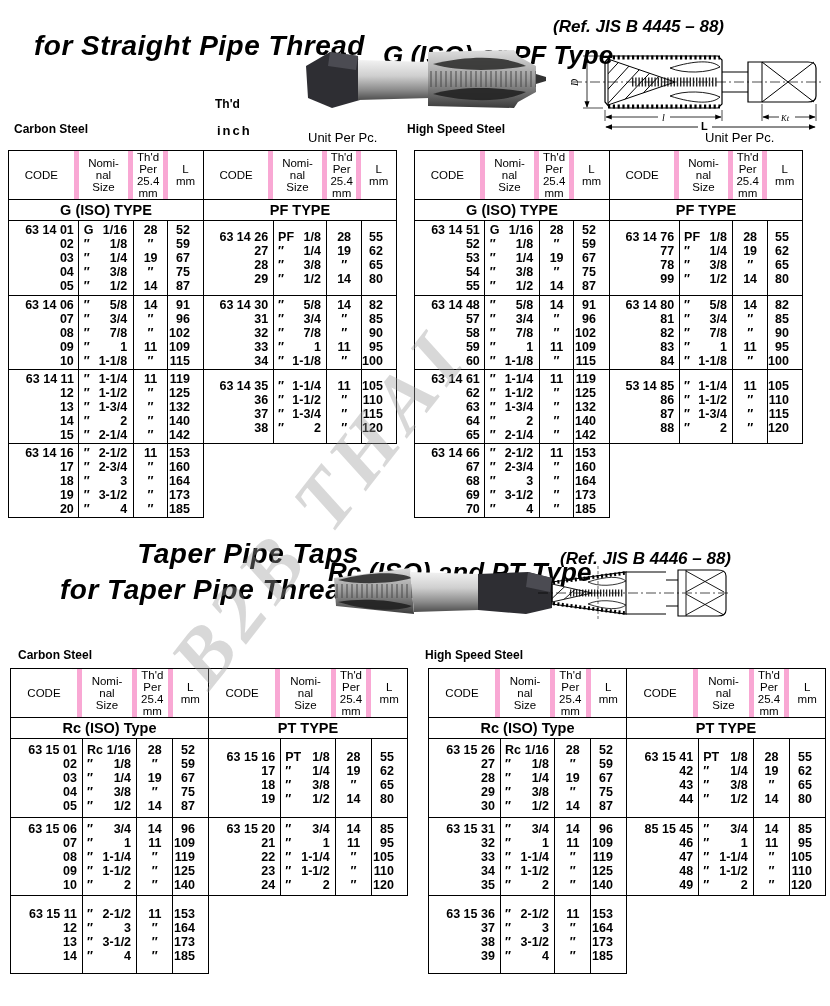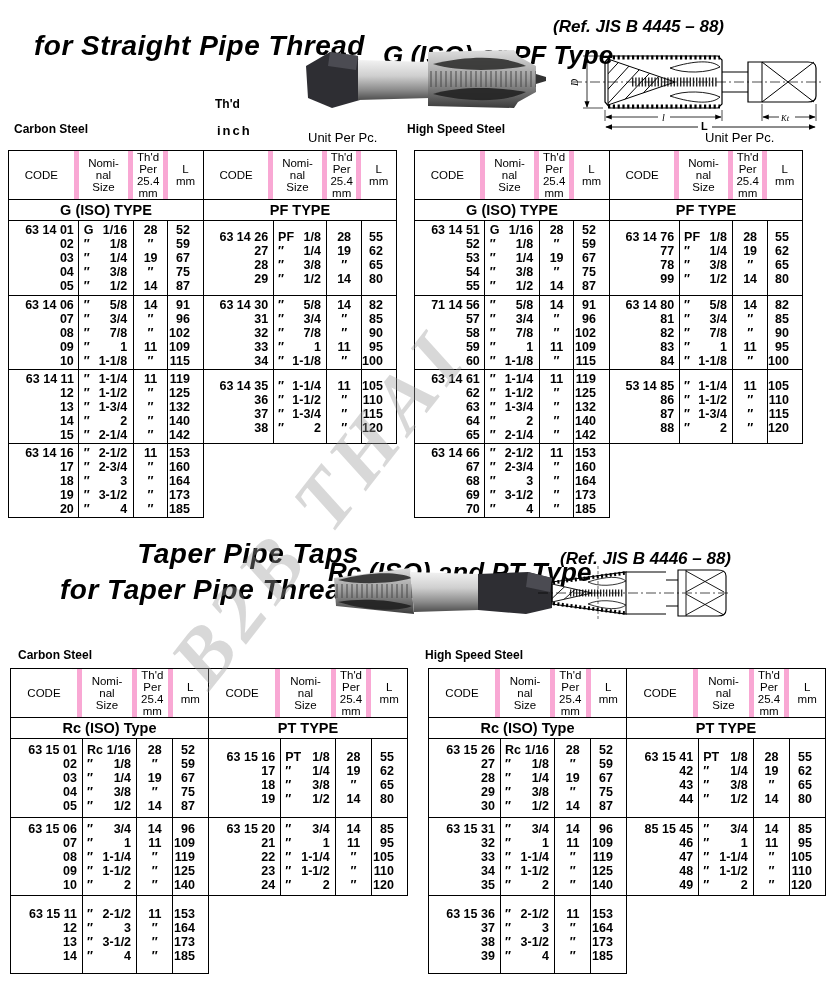--- a/index.html
+++ b/index.html
@@ -547,21 +547,21 @@
               <div class="tc c-size">
                 <span>″</span>
                 <span>1/2</span>
               </div>
               <div class="tc c-thd">14</div>
               <div class="tc c-len">87</div>
             </div>
           </div>
           <div class="tblock">
             <div class="trow">
-              <div class="tc c-code">71 14 56</div>
+              <div class="tc c-code">63 14 48</div>
               <div class="tc c-size">
                 <span>″</span>
                 <span>5/8</span>
               </div>
               <div class="tc c-thd">14</div>
               <div class="tc c-len">91</div>
             </div>
             <div class="trow">
               <div class="tc c-code">57</div>
               <div class="tc c-size">

